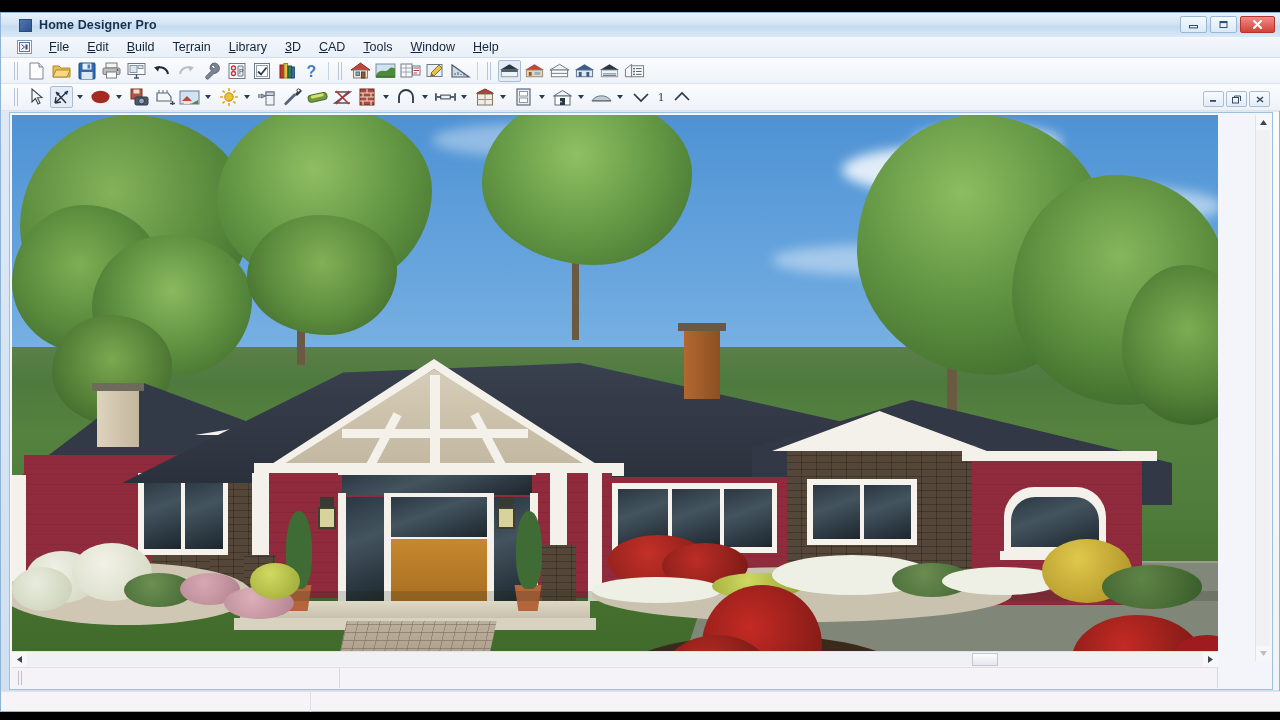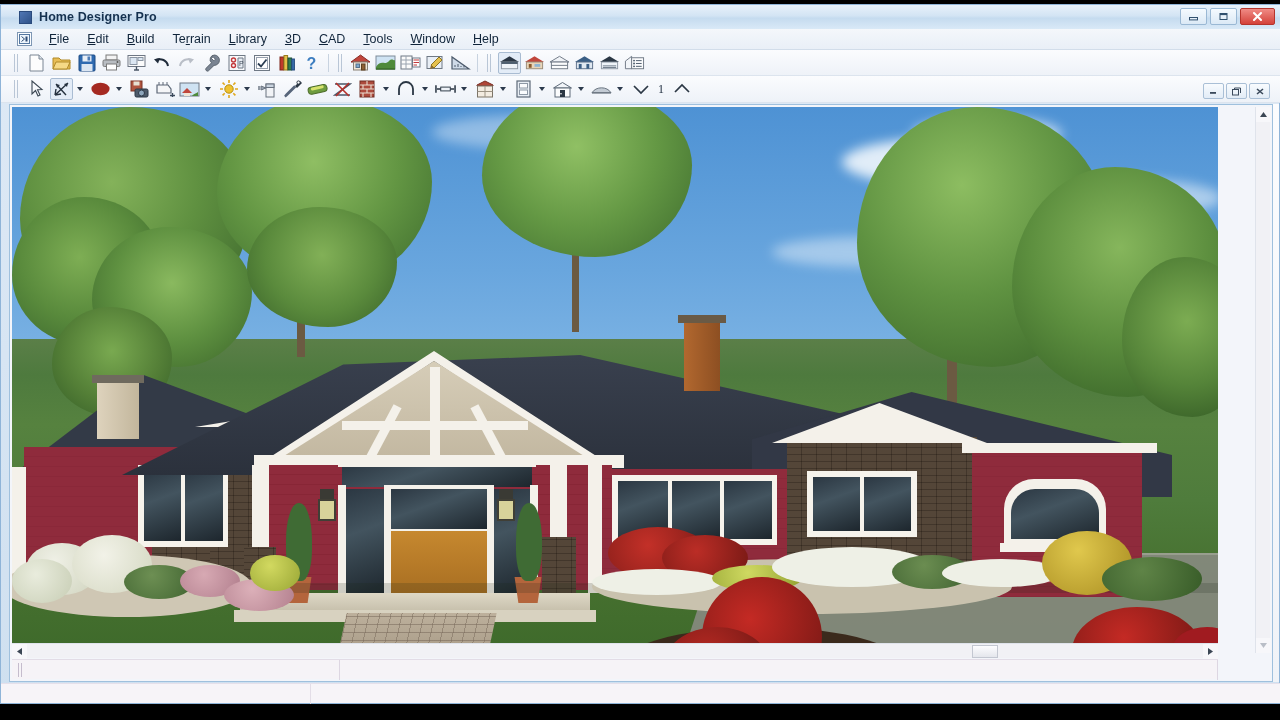--- a/index.html
+++ b/index.html
@@ -11,21 +11,21 @@
     font-size:12px;
     color:#111;
   }
 
   
   #app {
     position:relative; width:1280px; height:720px;
     background:#000;
   }
   .outer-frame {
-    position:absolute; left:0; top:4px; width:1280px; height:700px;
+    position:absolute; left:0; top:12px; width:1280px; height:700px;
     background: linear-gradient(#dfeaf6, #cfe0f0);
     border:1px solid #8fb4d8;
   }
 
   
   .titlebar {
     position:absolute; left:0; top:0; width:1280px; height:24px;
     background: linear-gradient(#e8f1fa 0%, #d3e4f4 45%, #c5dbef 55%, #d9e9f7 100%);
     display:flex; align-items:center;
   }

